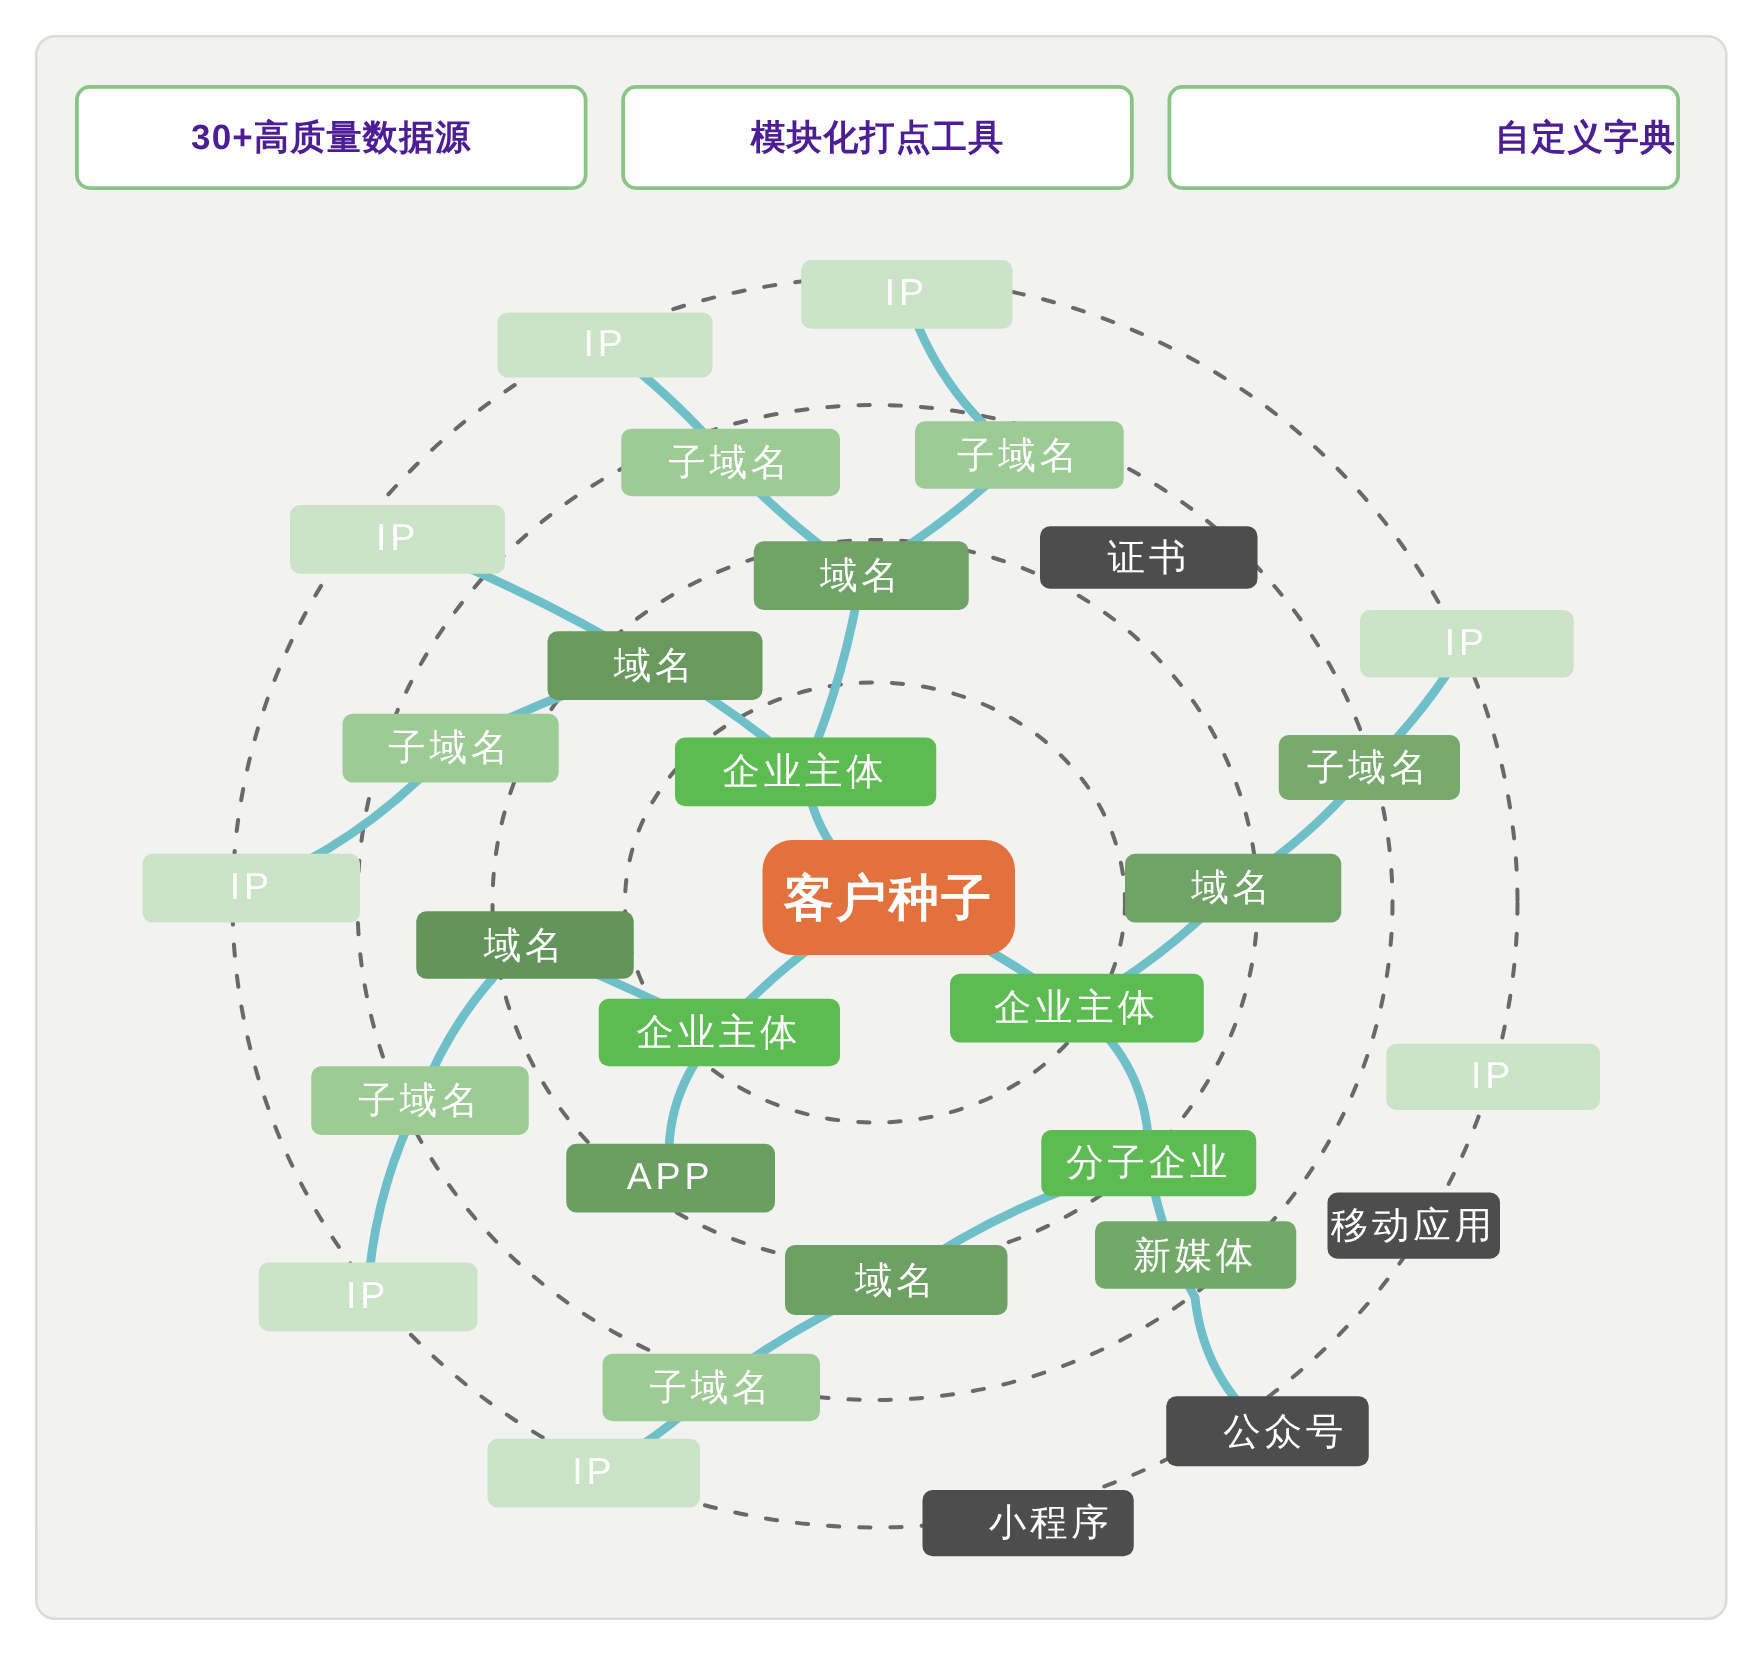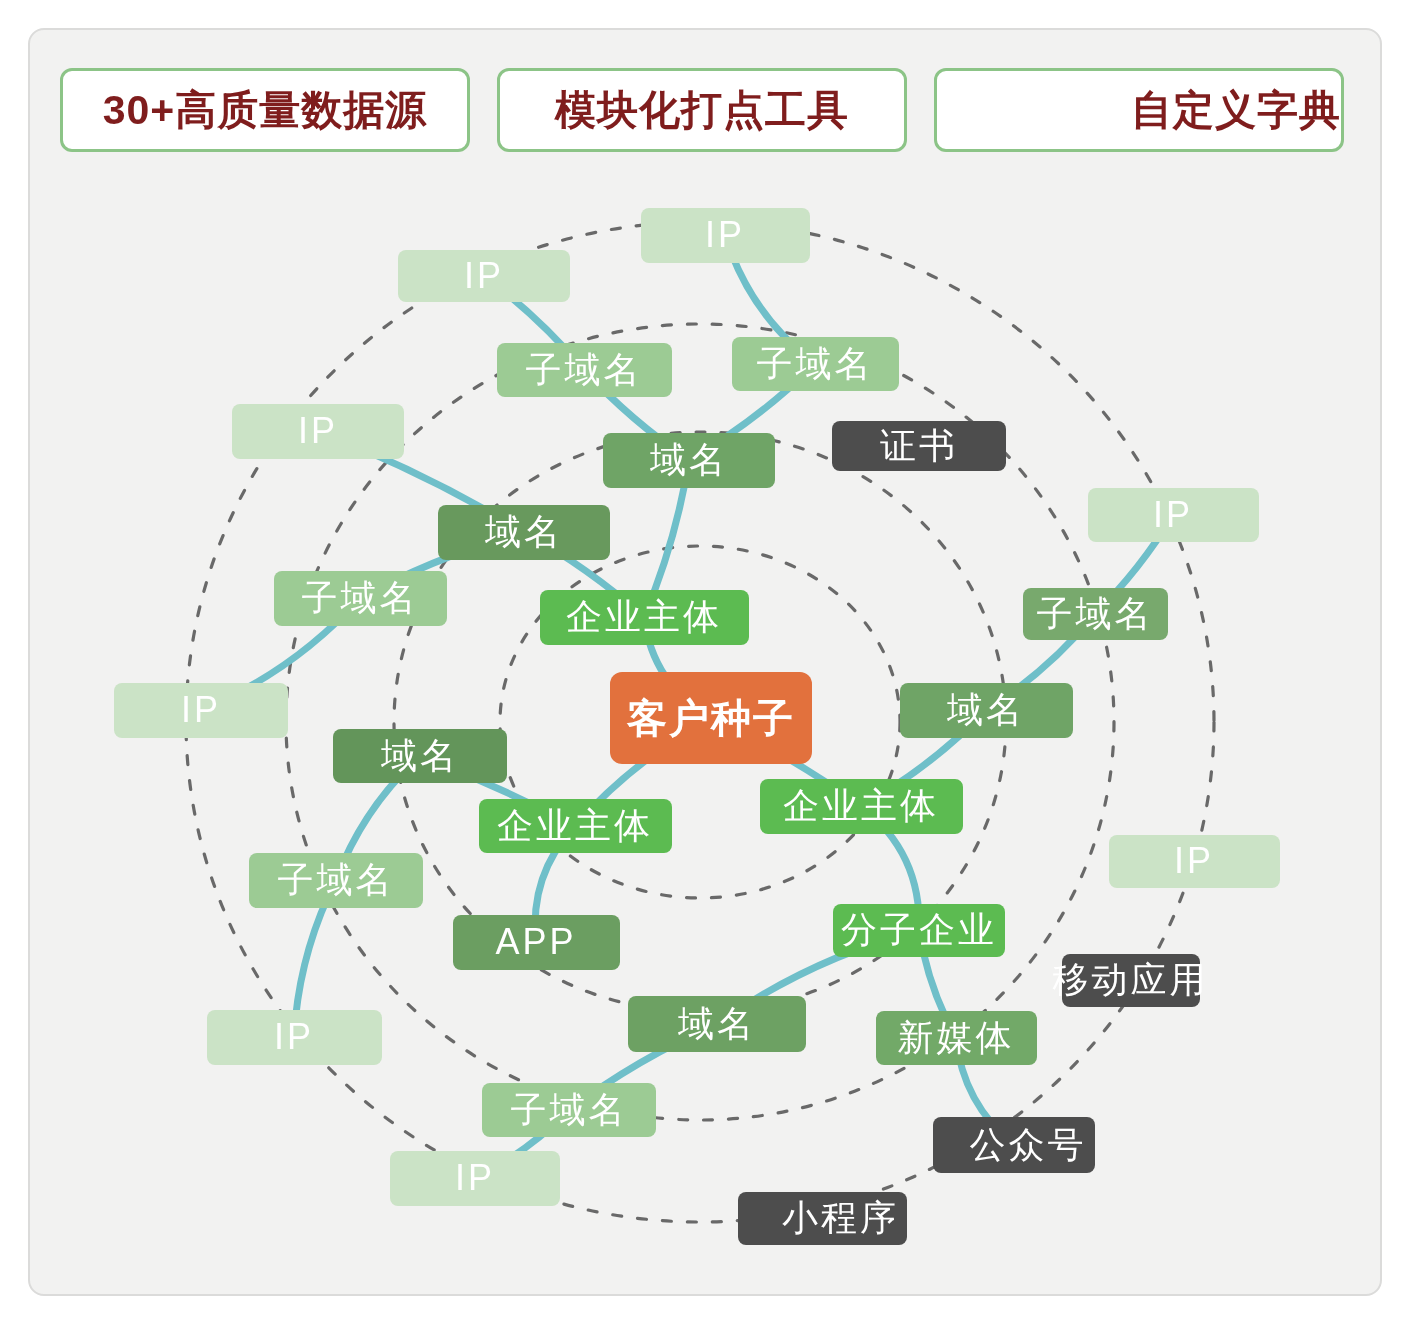--- a/index.html
+++ b/index.html
@@ -8,35 +8,35 @@
     font-family:"Liberation Sans","DejaVu Sans",sans-serif;
   }
   .panel{
     position:absolute;left:28px;top:28px;width:1350px;height:1264px;
     background:#F2F2F1;border:2px solid #DBDBDA;border-radius:16px;
   }
   .badge{
     position:absolute;height:84px;background:#ffffff;
     border:3px solid #8CC487;border-radius:12px;
     display:flex;align-items:center;justify-content:center;
-    font-size:41px;font-weight:600;color:#7f1d1d;letter-spacing:1px;
+    font-size:28px;font-weight:600;color:#4c1d95;letter-spacing:1px;
     box-sizing:border-box;
   }
   .badge1{left:60px;top:68px;width:410px;}
   .badge2{left:497px;top:68px;width:410px;}
   .badge3{left:934px;top:68px;width:410px;justify-content:flex-end;}
   #graph-svg{position:absolute;left:0;top:0;width:1408px;height:1322px;}
   .node{
     position:absolute;border-radius:8px;color:#ffffff;
     display:flex;align-items:center;justify-content:center;
-    font-size:36px;letter-spacing:3px;white-space:nowrap;
+    font-size:30px;letter-spacing:3px;white-space:nowrap;
     box-sizing:border-box;
   }
   .node-seed{
-    border-radius:12px;font-size:40px;font-weight:bold;letter-spacing:2px;
+    border-radius:24px;font-size:40px;font-weight:bold;letter-spacing:2px;
   }
 </style>
 </head>
 <body>
 
 <div class="panel"></div>
 
 <svg id="graph-svg" xmlns="http://www.w3.org/2000/svg">
     <ellipse cx="700" cy="722" rx="200" ry="176" fill="none" stroke="#4A4A4A" stroke-width="3.2" stroke-dasharray="9 16" stroke-linecap="round" opacity="0.82"></ellipse>
     <ellipse cx="700" cy="722" rx="306" ry="290" fill="none" stroke="#4A4A4A" stroke-width="3.2" stroke-dasharray="9 16" stroke-linecap="round" opacity="0.82"></ellipse>
@@ -74,21 +74,21 @@
     <div class="node" style="left: 539.5px; top: 589.5px; width: 209px; height: 55px; background: rgb(92, 187, 81);">企业主体</div>
     <div class="node" style="left: 478.5px; top: 799px; width: 193px; height: 54px; background: rgb(92, 187, 81);">企业主体</div>
     <div class="node" style="left: 759.5px; top: 778.5px; width: 203px; height: 55px; background: rgb(92, 187, 81);">企业主体</div>
     <div class="node" style="left: 833px; top: 903.5px; width: 172px; height: 53px; background: rgb(92, 187, 81);">分子企业</div>
     <div class="node" style="left: 603px; top: 432.5px; width: 172px; height: 55px; background: rgb(111, 164, 102);">域名</div>
     <div class="node" style="left: 438px; top: 504.5px; width: 172px; height: 55px; background: rgb(104, 153, 93);">域名</div>
     <div class="node" style="left: 333px; top: 729px; width: 174px; height: 54px; background: rgb(99, 149, 90);">域名</div>
     <div class="node" style="left: 899.5px; top: 682.5px; width: 173px; height: 55px; background: rgb(111, 164, 102);">域名</div>
     <div class="node" style="left: 628px; top: 996px; width: 178px; height: 56px; background: rgb(109, 161, 99);">域名</div>
     <div class="node" style="left: 452.5px; top: 914.5px; width: 167px; height: 55px; background: rgb(107, 158, 97);">APP</div>
-    <div class="node" style="left: 875.5px; top: 1011px; width: 161px; height: 54px; background: rgb(114, 169, 104);">新媒体</div>
+    <div class="node" style="left: 875.5px; top: 977px; width: 161px; height: 54px; background: rgb(114, 169, 104);">新媒体</div>
     <div class="node" style="left: 496.5px; top: 343px; width: 175px; height: 54px; background: rgb(156, 203, 148);">子域名</div>
     <div class="node" style="left: 731.5px; top: 337px; width: 167px; height: 54px; background: rgb(156, 203, 148);">子域名</div>
     <div class="node" style="left: 273.5px; top: 570.5px; width: 173px; height: 55px; background: rgb(156, 203, 148);">子域名</div>
     <div class="node" style="left: 249px; top: 852.5px; width: 174px; height: 55px; background: rgb(156, 203, 148);">子域名</div>
     <div class="node" style="left: 482px; top: 1083px; width: 174px; height: 54px; background: rgb(156, 203, 148);">子域名</div>
     <div class="node" style="left: 1022.5px; top: 588px; width: 145px; height: 52px; background: rgb(120, 169, 109);">子域名</div>
     <div class="node" style="left: 640.5px; top: 207.5px; width: 169px; height: 55px; background: rgb(203, 227, 198);">IP</div>
     <div class="node" style="left: 398px; top: 250px; width: 172px; height: 52px; background: rgb(203, 227, 198);">IP</div>
     <div class="node" style="left: 232px; top: 403.5px; width: 172px; height: 55px; background: rgb(203, 227, 198);">IP</div>
     <div class="node" style="left: 114px; top: 682.5px; width: 174px; height: 55px; background: rgb(203, 227, 198);">IP</div>

